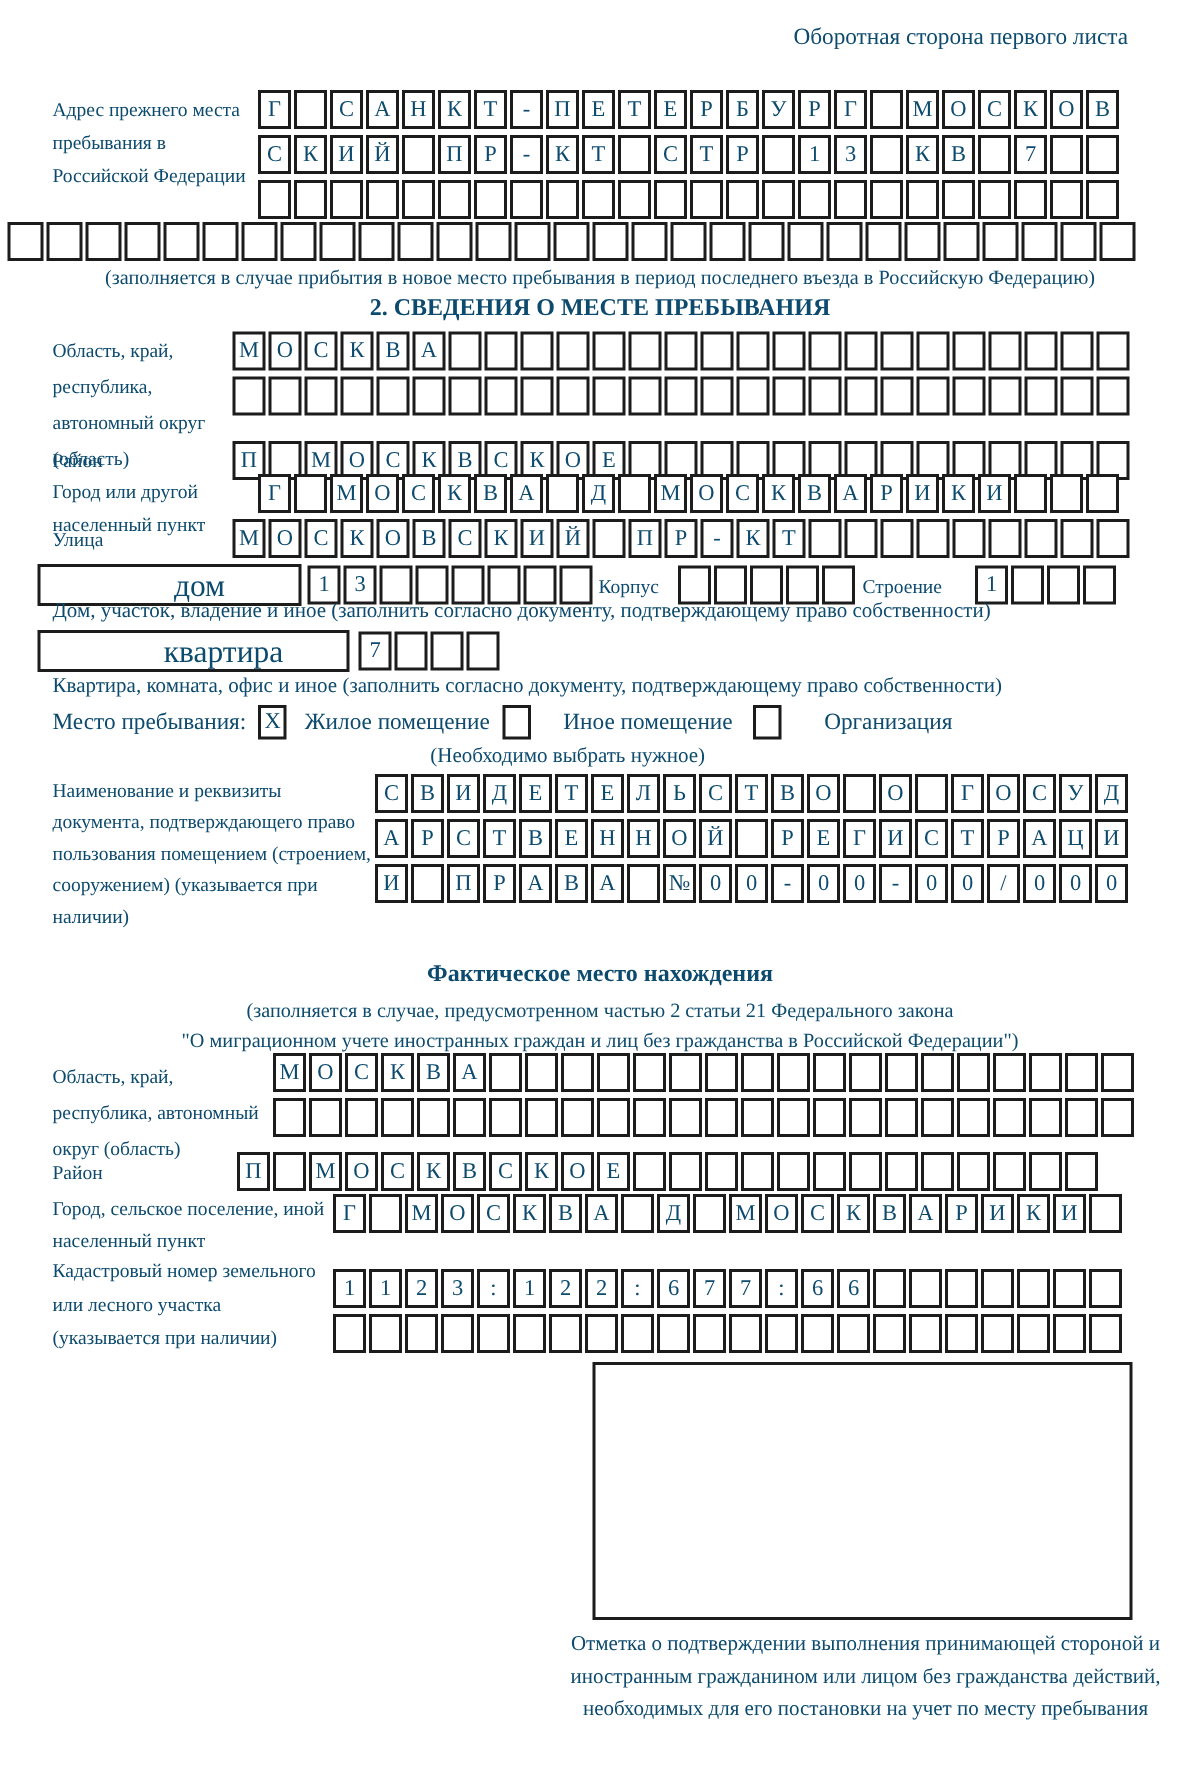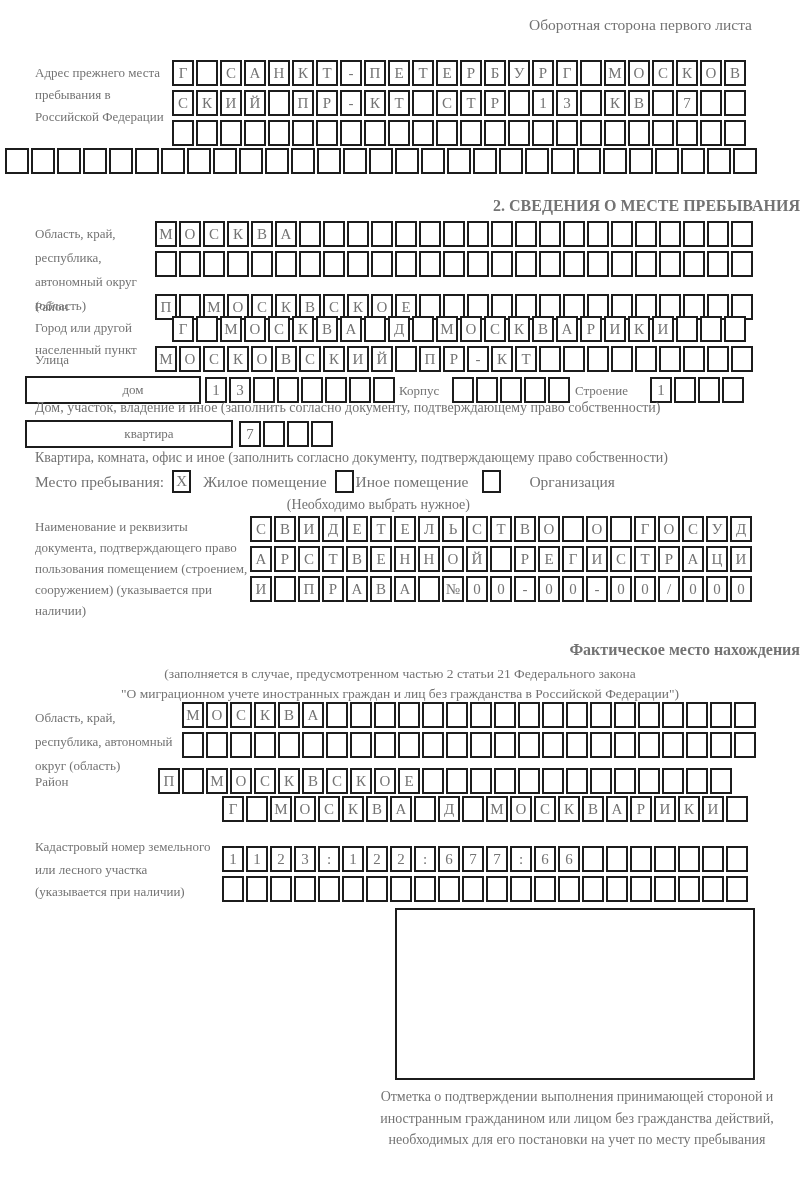--- a/index.html
+++ b/index.html
@@ -1,41 +1,41 @@
 <!DOCTYPE html>
 <html><head>
 <meta charset="utf-8">
 <style>
   html,body { margin:0; padding:0; background:#fff; }
   .form {
     position:relative; width:800px; height:1180px;
-    background:#ffffff; color:#737373;
+    background:#ffffff; color:#0c4a6e;
     font-family:"Liberation Serif", serif;
     overflow:hidden;
   }
   .hdr {
     position:absolute; top:16px; right:48px;
     font-size:15.5px;
   }
   .lbl { position:absolute; font-size:13px; line-height:22px; }
   .cap { position:absolute; font-size:13.5px; }
   .cap-center { left:0; width:100%; text-align:center; }
-  .title { position:absolute; left:0; width:100%; text-align:right; font-weight:bold; font-size:16px; }
+  .title { position:absolute; left:0; width:100%; text-align:center; font-weight:bold; font-size:16px; }
   .cellrow { position:absolute; display:flex; gap:2px; }
   .cell {
     display:inline-flex; align-items:center; justify-content:center;
     width:22px; height:26px; box-sizing:border-box;
     border:2px solid #1c1c1c; font-size:15px; background:#fff;
     flex:0 0 auto;
   }
   .wide .cell { width:24px; }
   .fieldbox {
     position:absolute; box-sizing:border-box; border:2px solid #1c1c1c;
     display:flex; align-items:center; justify-content:center;
-    font-size:13px; background:#fff;padding-left:40px;
+    font-size:21px; background:#fff;padding-left:40px;
   }
   .stayrow { position:absolute; display:flex; align-items:center; font-size:15.5px;font-family:Liberation Serif, serif; }
   .chk {
     display:inline-flex; align-items:center; justify-content:center;
     width:19px; height:23px; box-sizing:border-box;
     border:2px solid #1c1c1c; font-size:15px; flex:0 0 auto;
   }
   .stampbox { position:absolute; box-sizing:border-box; border:2px solid #1c1c1c; background:#fff; }
   .stampcap { position:absolute; font-size:14px; line-height:21.5px; text-align:center; }
 </style>
@@ -149,20 +149,21 @@
       <span class="cell"></span>
       <span class="cell"></span>
       <span class="cell"></span>
       <span class="cell"></span>
       <span class="cell"></span>
       <span class="cell"></span>
       <span class="cell"></span>
       <span class="cell"></span>
       <span class="cell"></span>
     </div>
+  <div class="cap cap-center" style="top:177px">(заполняется в случае прибытия в новое место пребывания в период последнего въезда в Российскую Федерацию)</div>
 
   <div class="title" style="top:197px">2. СВЕДЕНИЯ О МЕСТЕ ПРЕБЫВАНИЯ</div>
 
   <div class="lbl" style="left:35px;top:222px;width:122px;line-height:24px">Область, край, республика, автономный округ (область)</div>
   <div class="cellrow" style="left:155px;top:221px">
       <span class="cell">М</span>
       <span class="cell">О</span>
       <span class="cell">С</span>
       <span class="cell">К</span>
       <span class="cell">В</span>
@@ -336,21 +337,21 @@
       <span class="cell"></span>
       <span class="cell"></span>
     </div>
   <div class="cap" style="left:35px;top:450px;font-size:14px">Квартира, комната, офис и иное (заполнить согласно документу, подтверждающему право собственности)</div>
 
   <div class="stayrow" style="left:35px;top:470px">
     <span>Место пребывания:</span>
     <span class="chk" style="margin-left:8px">X</span>
     <span style="margin-left:12px">Жилое помещение</span>
     <span class="chk" style="margin-left:8px"></span>
-    <span style="margin-left:2px">Иное помещение</span>
+    <span style="margin-left:22px">Иное помещение</span>
     <span class="chk" style="margin-left:14px"></span>
     <span style="margin-left:28px">Организация</span>
   </div>
   <div class="cap" style="left:150px;top:497px;width:320px;text-align:right;font-size:14px">(Необходимо выбрать нужное)</div>
 
   <div class="lbl" style="left:35px;top:516px;width:215px;line-height:21px">Наименование и реквизиты документа, подтверждающего право пользования помещением (строением, сооружением) (указывается при наличии)</div>
   <div class="cellrow" style="left:250px;top:516px">
       <span class="cell">С</span>
       <span class="cell">В</span>
       <span class="cell">И</span>
@@ -499,20 +500,21 @@
       <span class="cell"></span>
       <span class="cell"></span>
       <span class="cell"></span>
       <span class="cell"></span>
       <span class="cell"></span>
       <span class="cell"></span>
       <span class="cell"></span>
       <span class="cell"></span>
     </div>
 
+  <div class="lbl" style="left:35px;top:795px;width:195px;line-height:21px">Город, сельское поселение, иной населенный пункт</div>
   <div class="cellrow" style="left:222px;top:796px">
       <span class="cell">Г</span>
       <span class="cell"></span>
       <span class="cell">М</span>
       <span class="cell">О</span>
       <span class="cell">С</span>
       <span class="cell">К</span>
       <span class="cell">В</span>
       <span class="cell">А</span>
       <span class="cell"></span>

